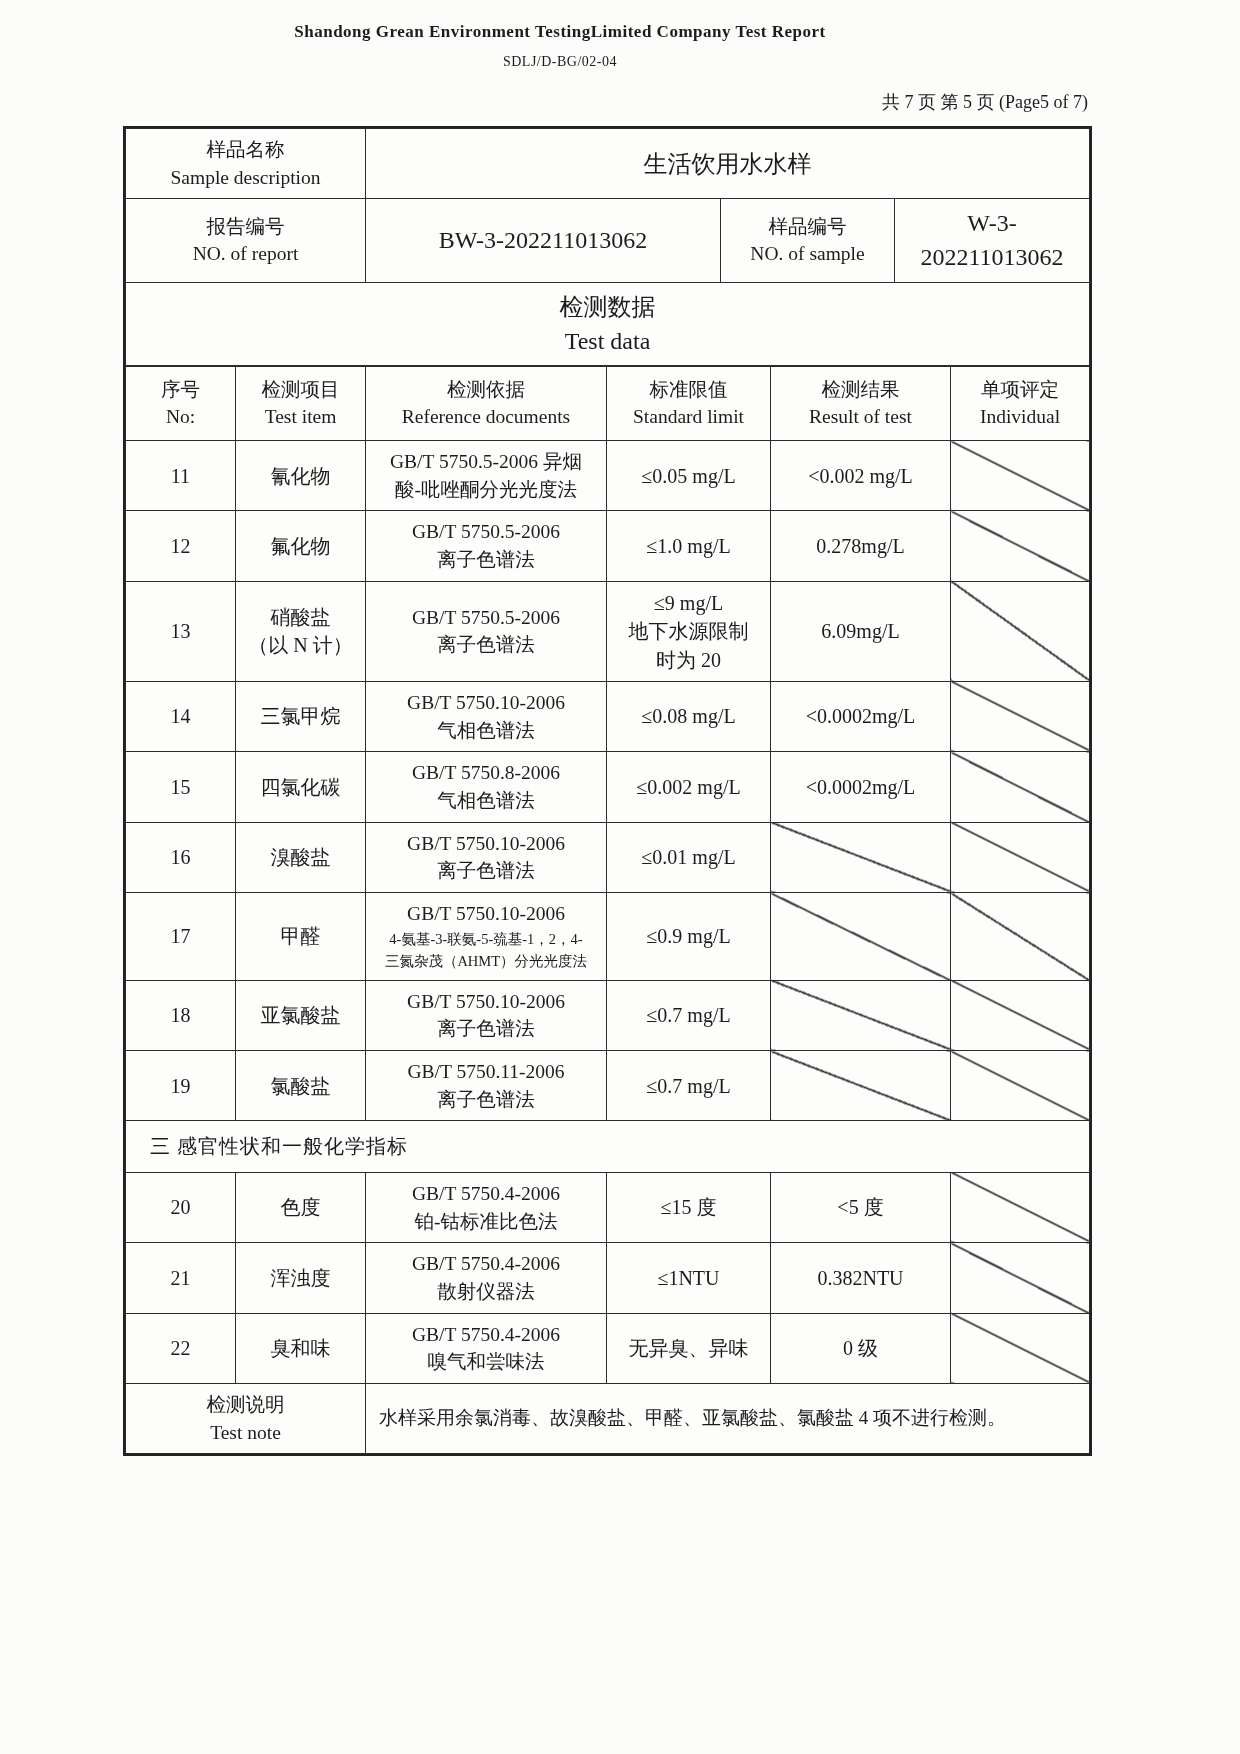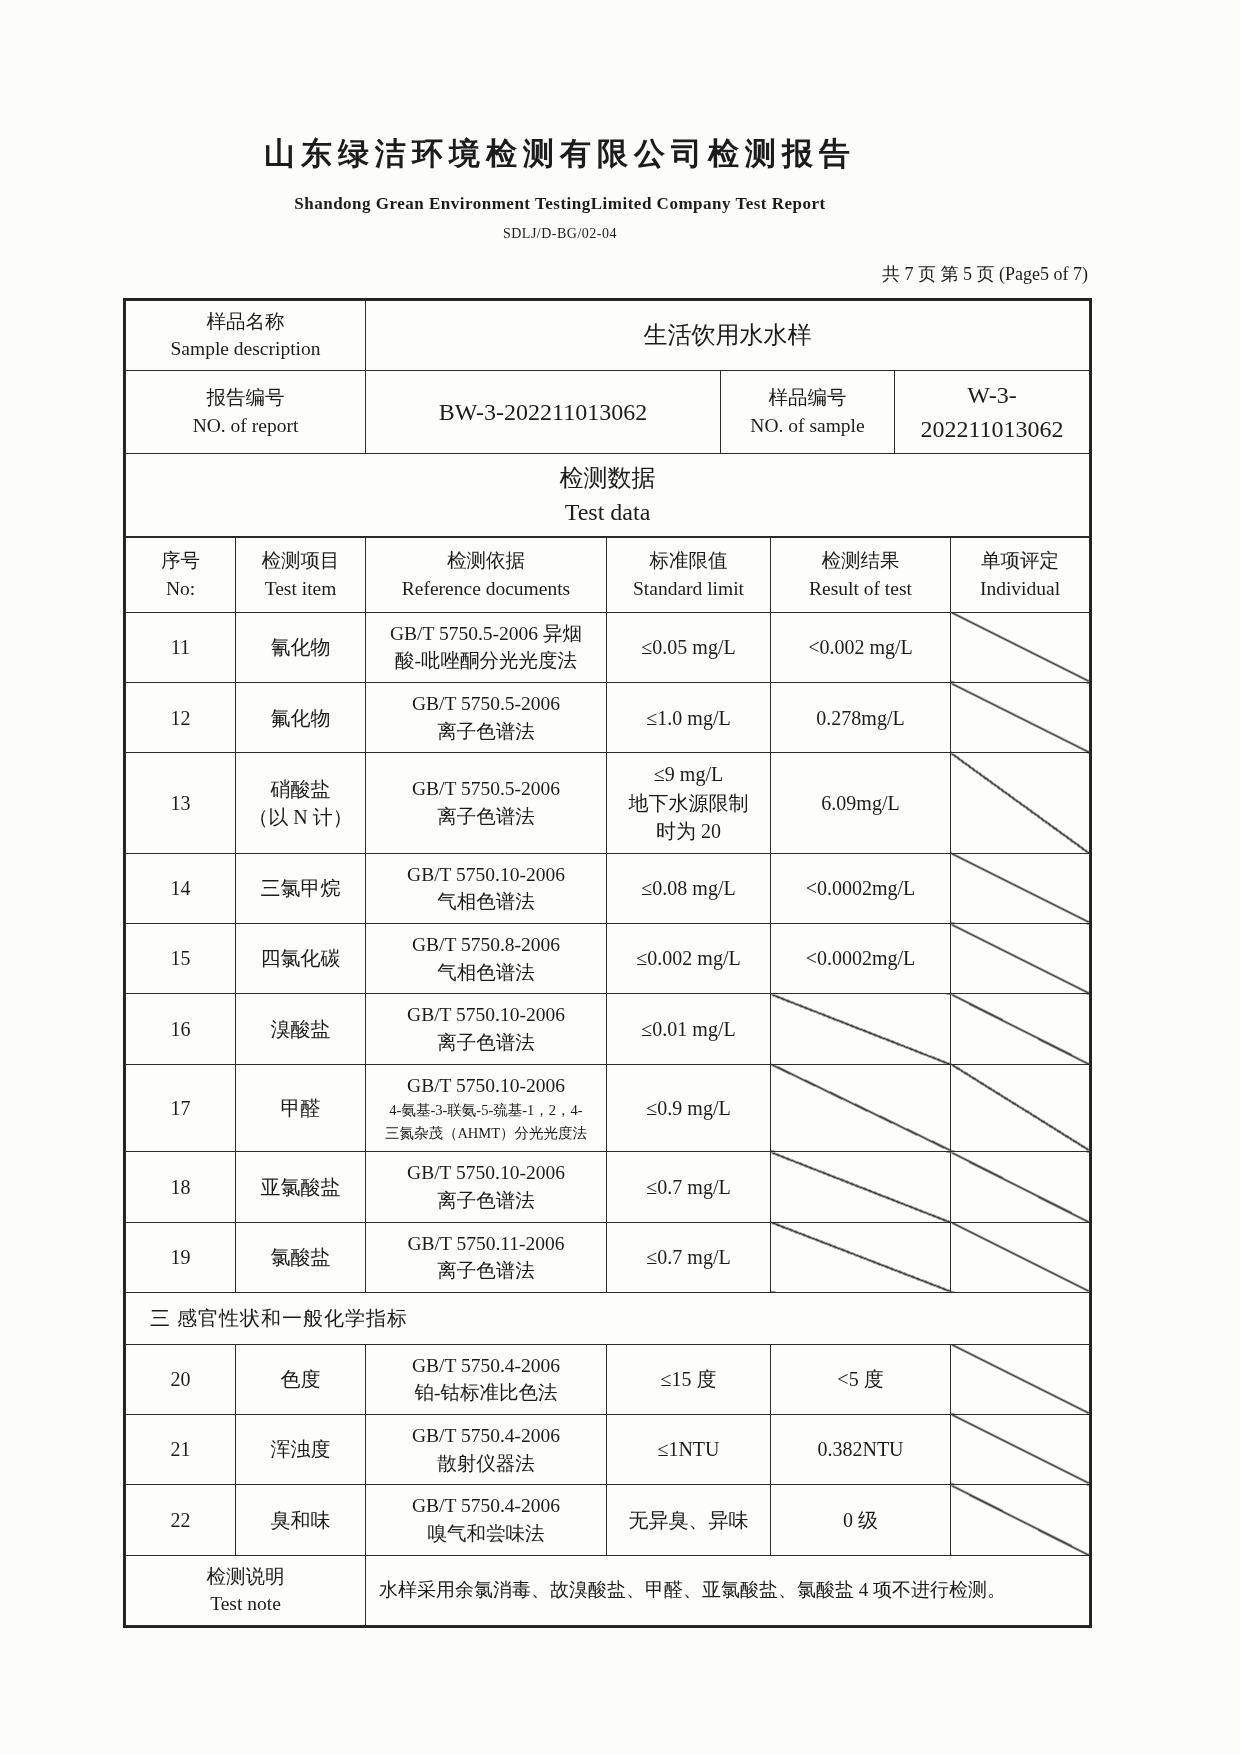--- a/index.html
+++ b/index.html
@@ -67,21 +67,20 @@
       #3d3d3d calc(50% - 1px),
       #3d3d3d calc(50% + 1px),
       transparent calc(50% + 1px));
   }
 </style>
 </head>
 <body>
 
 <div class="sheet">
   <div class="head-block">
-    <div class="title-cn">山东绿洁环境检测有限公司检测报告</div>
     <div class="title-en">Shandong Grean Environment TestingLimited Company Test Report</div>
     <div class="doc-code">SDLJ/D-BG/02-04</div>
   </div>
   <div class="page-info">共 7 页  第 5 页  (Page5 of 7)</div>
 
   <div class="tbl-wrap">
 
     <table class="info-tbl">
       <colgroup>
         <col style="width:240px">

